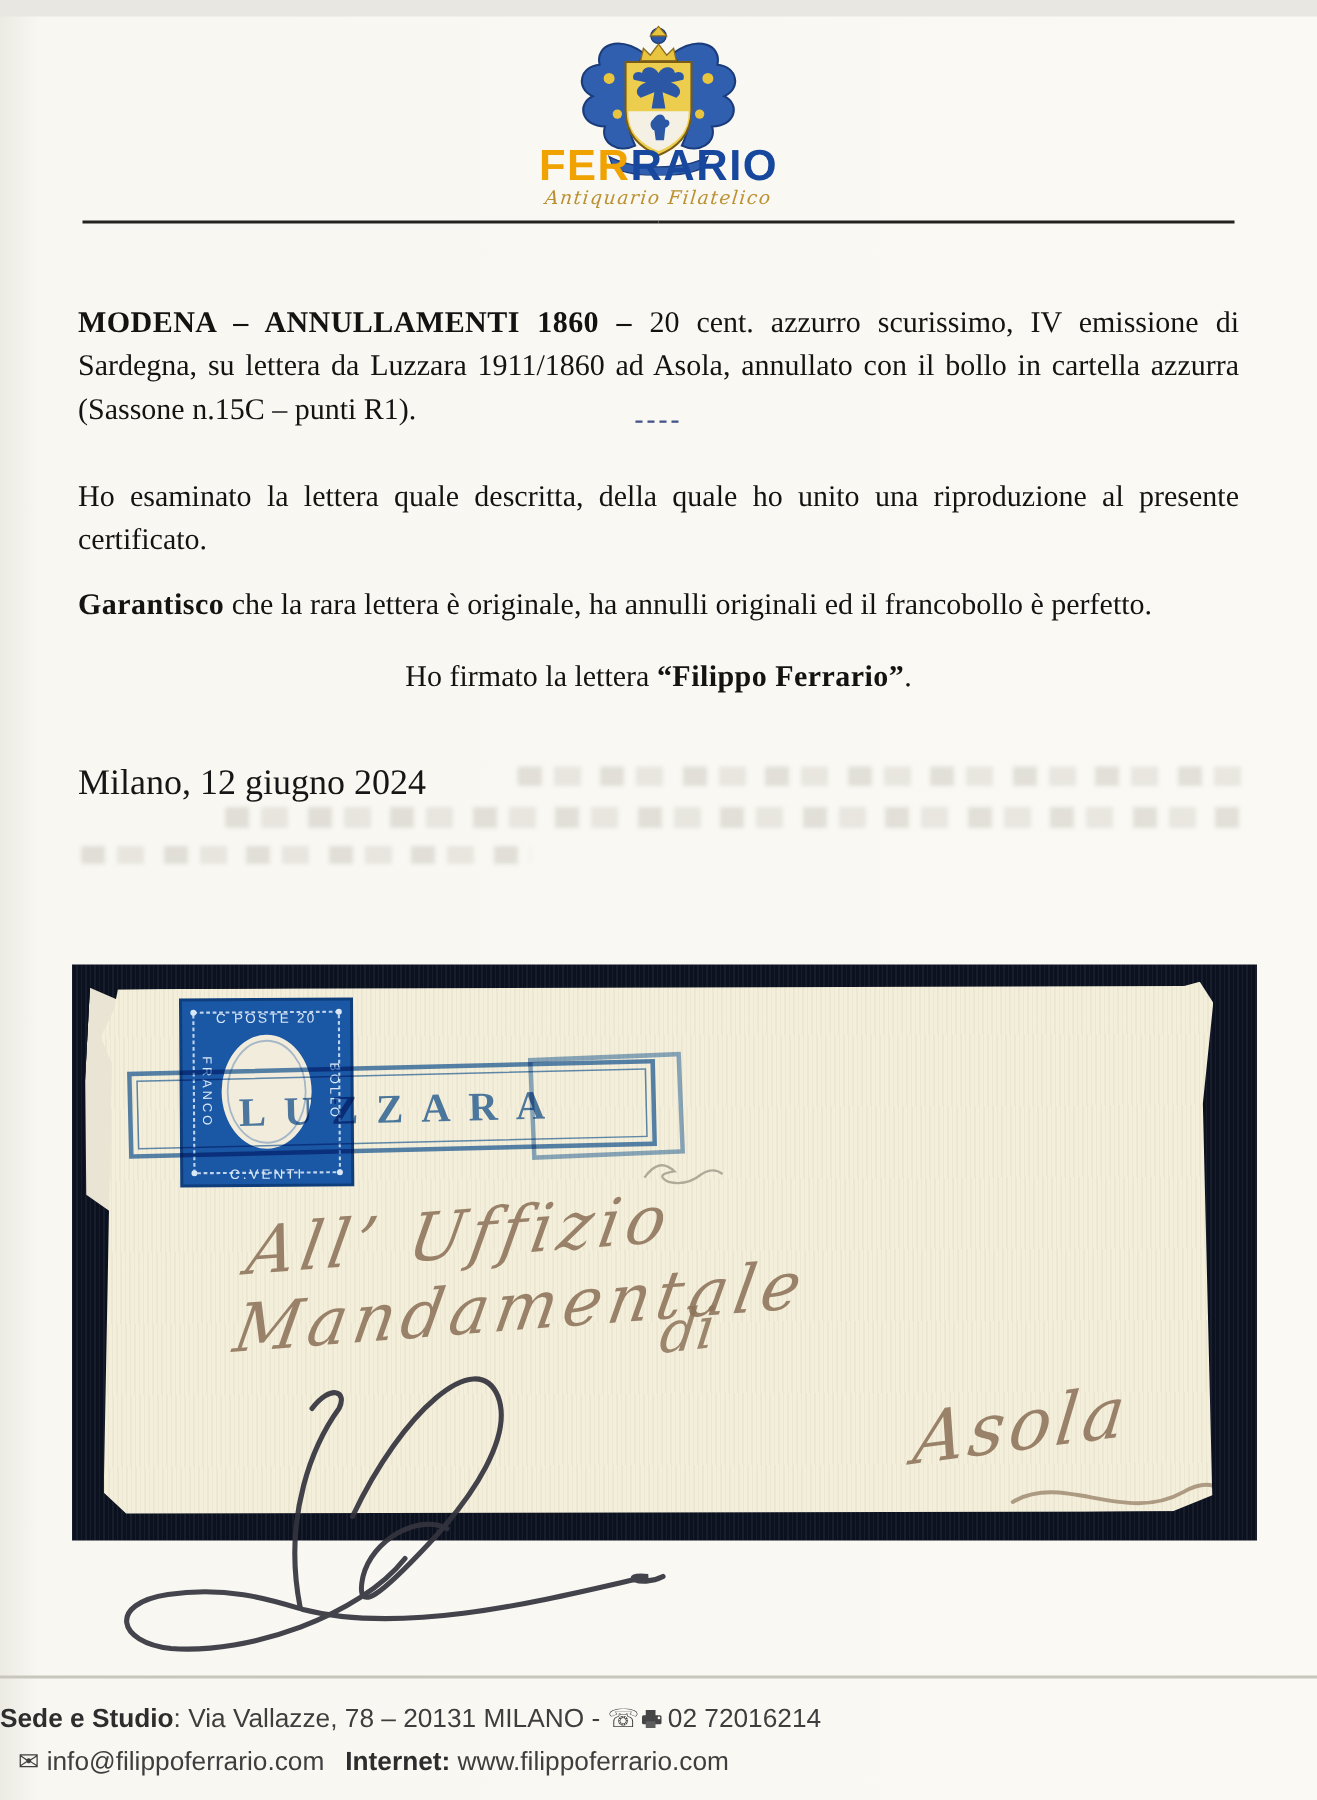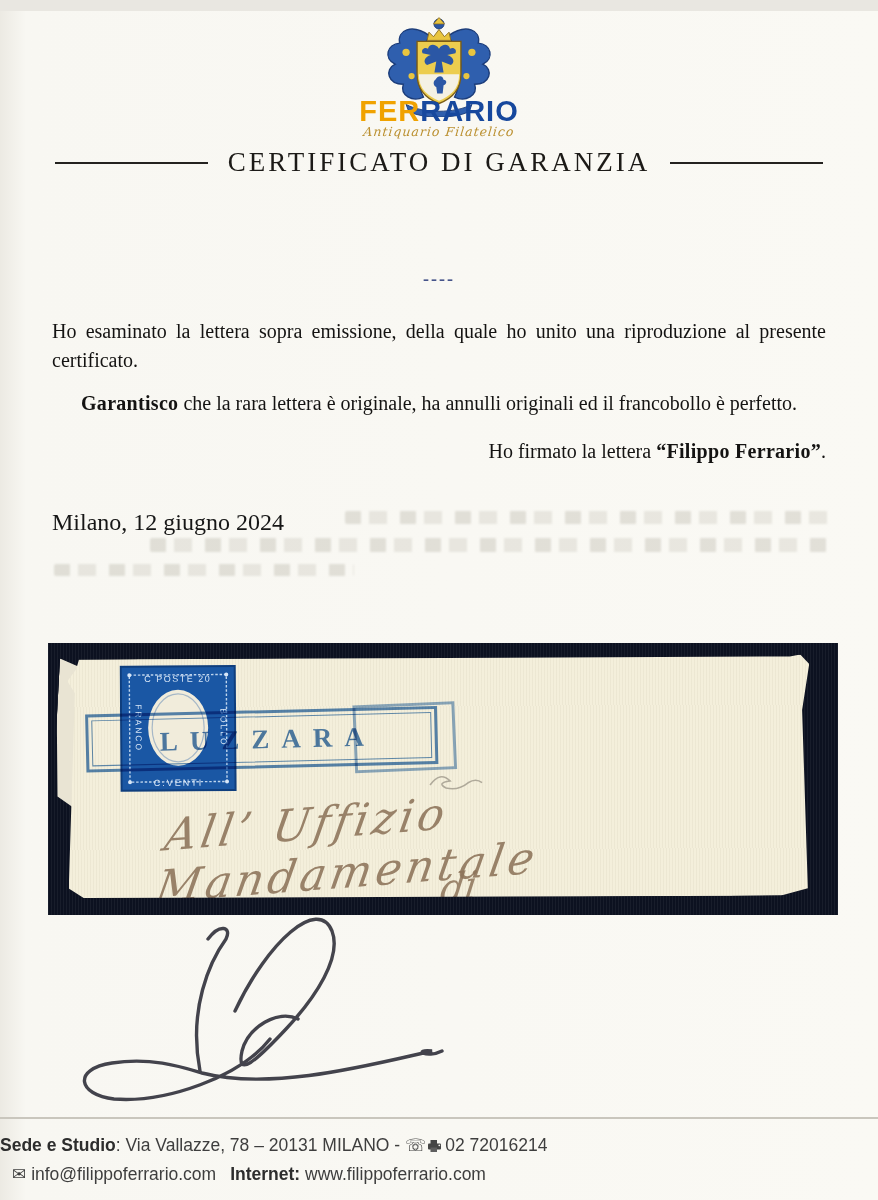--- a/index.html
+++ b/index.html
@@ -18,31 +18,31 @@
   .title-row{position:absolute;top:136px;left:55px;right:55px;display:flex;align-items:center;}
   .title-line{flex:1;height:2px;background:#24221f;}
   .title-text{margin:0 20px;font-size:27px;letter-spacing:3px;color:#1c1a17;white-space:nowrap;}
   
   .para{position:absolute;left:52px;width:774px;font-size:20px;line-height:29px;
         text-align:justify;color:#141312;}
   .para b{letter-spacing:.3px;}
   #p1{top:190px;} 
   .sep{position:absolute;top:258px;left:0;width:100%;text-align:center;
        color:#46548a;font-weight:bold;font-size:18px;letter-spacing:2px;}
-  #p2{top:306px;} #p3{top:378px;text-align:center;} #p4{top:426px;text-align:right;}
+  #p2{top:306px;} #p3{top:378px;text-align:left;} #p4{top:426px;text-align:center;}
   .dateline{position:absolute;top:498px;left:52px;font-size:24px;}
   
   .ghost{position:absolute;filter:blur(1.3px);opacity:.55;border-radius:2px;
          background:repeating-linear-gradient(90deg,rgba(104,98,76,.30) 0 16px,rgba(104,98,76,0) 16px 24px,
                     rgba(104,98,76,.22) 24px 42px,rgba(104,98,76,0) 42px 55px);}
   #ghost1{left:345px;top:500px;width:486px;height:13px;}
   #ghost2{left:150px;top:527px;width:680px;height:14px;}
   #ghost3{left:54px;top:553px;width:300px;height:12px;}
   
-  .photo{position:absolute;left:48px;top:632px;width:790px;height:272px;background:#0c1120;
+  .photo{position:absolute;left:48px;top:632px;width:790px;height:384px;background:#0c1120;
          background-image:repeating-linear-gradient(90deg,rgba(255,255,255,.05) 0 1px,transparent 1px 3px);}
   .torn-edge{position:absolute;left:8px;top:16px;width:24px;height:150px;background:#e9e4d3;
              transform:rotate(3deg);clip-path:polygon(0 0,100% 6%,80% 55%,100% 100%,20% 92%,0 40%);}
   .letter{position:absolute;left:20px;top:14px;right:28px;bottom:17px;background:#f4efdb;
           background-image:repeating-linear-gradient(90deg,rgba(70,58,25,.045) 0 1px,transparent 1px 3px);
           transform:rotate(-.4deg);
           clip-path:polygon(1.6% 0,97.4% .8%,98.8% 0,100% 4%,99% 23%,99.6% 97%,96% 100%,2% 99%,0 95%,1% 14%,0 9%,1.2% 4%);}
   
   .stamp{position:absolute;left:52px;top:6px;z-index:2;}
   .cancel-box{position:absolute;left:18px;top:52px;width:346px;height:52px;z-index:3;
@@ -99,28 +99,28 @@
 
       <path d="M34,97 C52,107 88,107 106,97 L103,105 C86,113 54,113 37,105 Z" fill="#2f5fae" stroke="#1b3c7a" stroke-width="1"></path>
     </svg>
   </div>
 
   <div class="wordmark"><span class="wm-gold">FER</span><span class="wm-blue">RARIO</span></div>
   <div class="tagline">Antiquario Filatelico</div>
 
   <div class="title-row">
     <div class="title-line"></div>
-    <div class="title-text">CERTIFICATO DI GARANZIA</div>
     <div class="title-line"></div>
   </div>
 
+  <div class="para" id="p1"><b>MODENA – ANNULLAMENTI 1860 – </b><span>20 cent. azzurro scurissimo, IV emissione di Sardegna, su lettera da Luzzara 1911/1860 ad Asola, annullato con il bollo in cartella azzurra (Sassone n.15C – punti R1).</span></div>
 
   <div class="sep">----</div>
 
-  <div class="para" id="p2">Ho esaminato la lettera sopra emissione, della quale ho unito una riproduzione al presente certificato.</div>
+  <div class="para" id="p2">Ho esaminato la lettera quale descritta, della quale ho unito una riproduzione al presente certificato.</div>
 
   <div class="para" id="p3"><b>Garantisco</b><span> che la rara lettera è originale, ha annulli originali ed il francobollo è perfetto.</span></div>
 
   <div class="para" id="p4"><span>Ho firmato la lettera </span><b>“Filippo Ferrario”</b><span>.</span></div>
 
   <div class="dateline">Milano, 12 giugno 2024</div>
 
   <div class="ghost" id="ghost1"></div>
   <div class="ghost" id="ghost2"></div>
   <div class="ghost" id="ghost3"></div>

